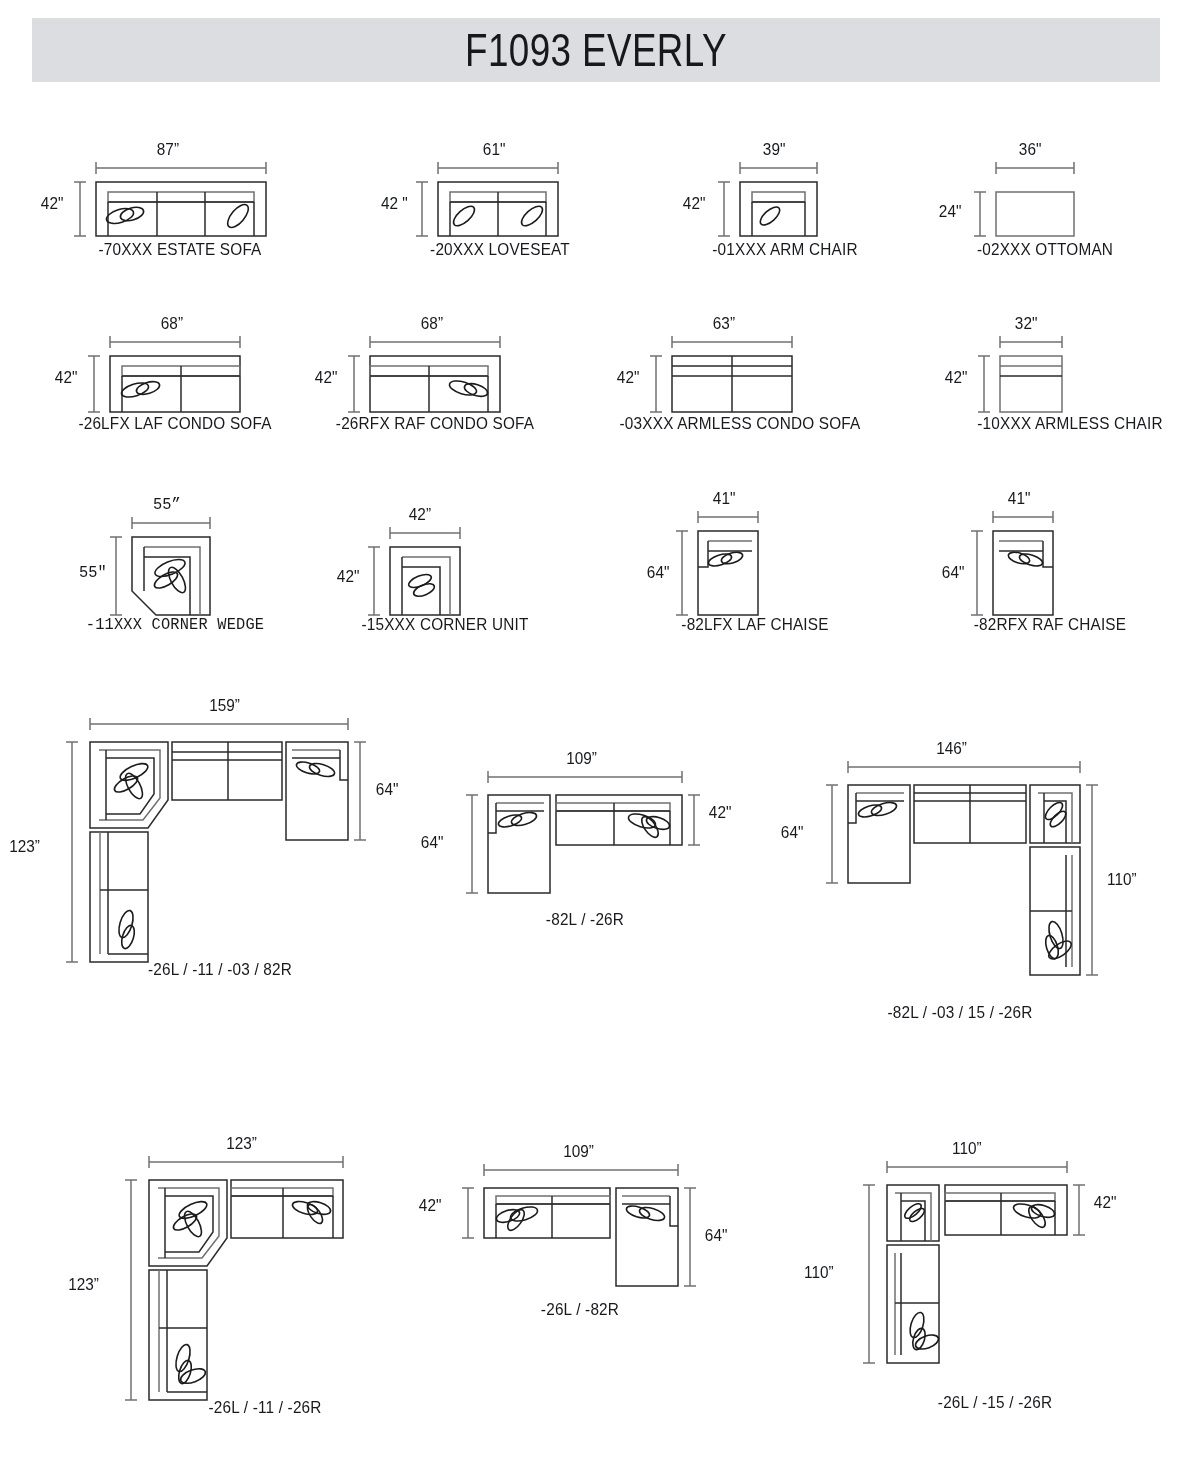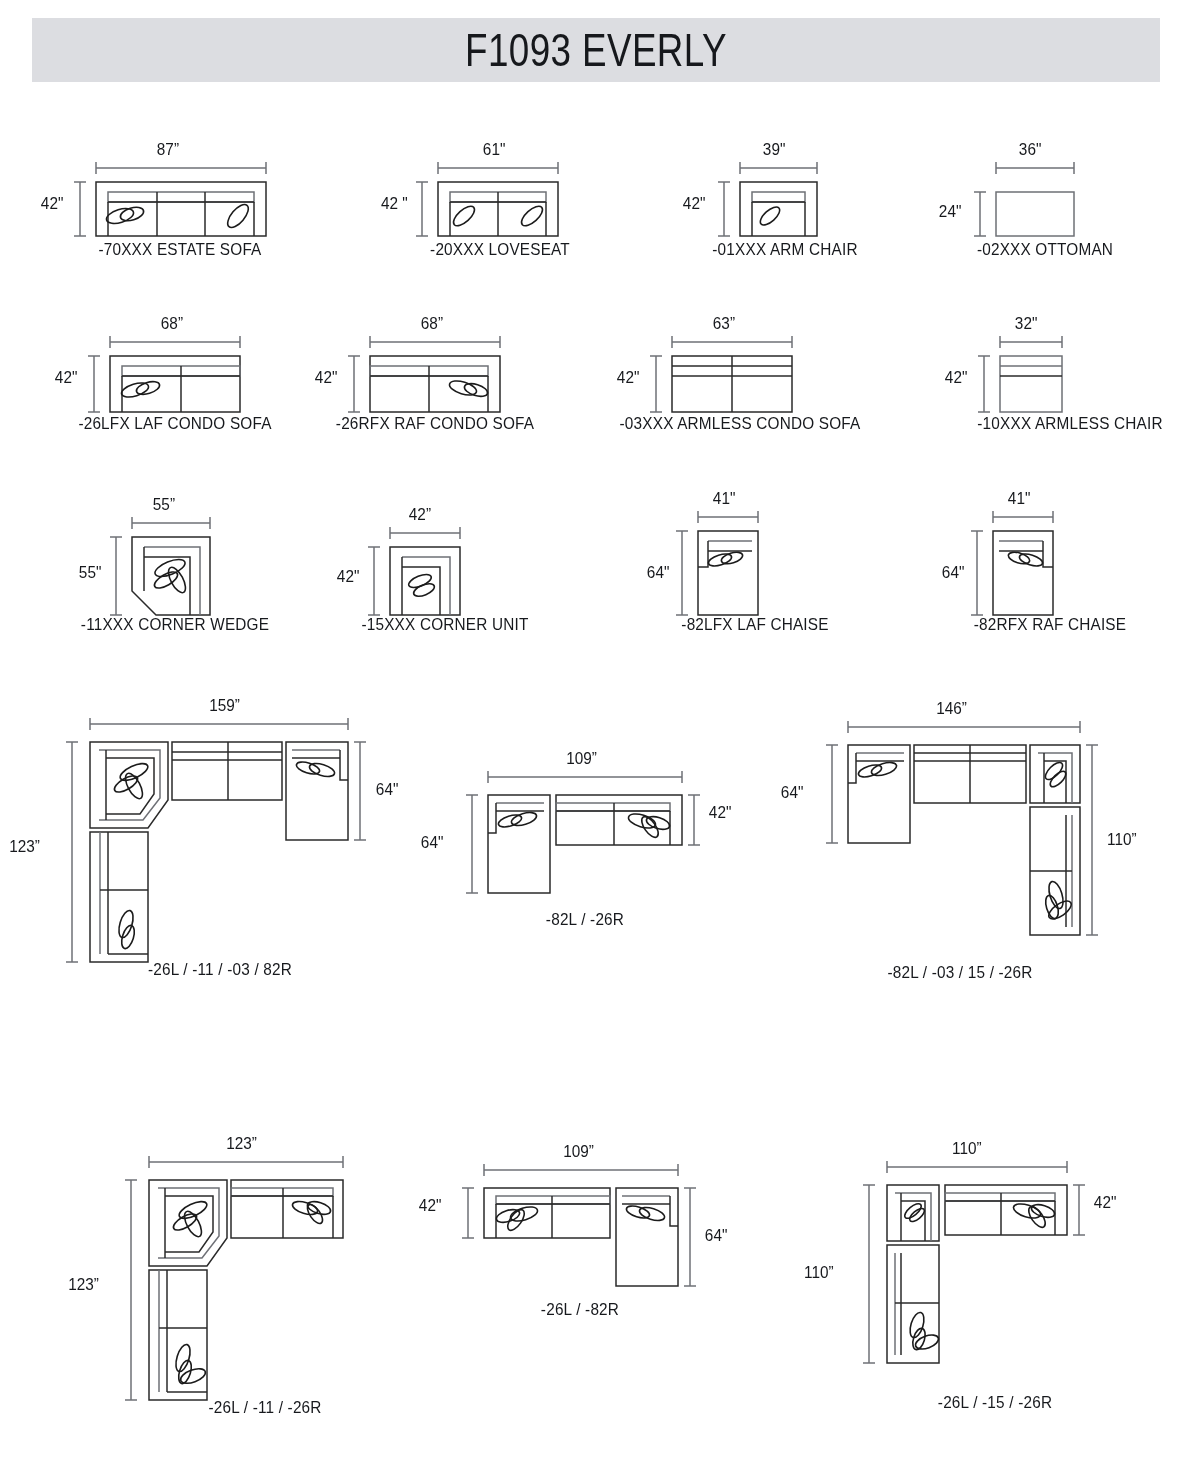--- a/index.html
+++ b/index.html
@@ -270,21 +270,21 @@
       <rect class="ln2 fillw" x="50" y="36" width="62" height="56"></rect>
       <line class="ln2" x1="50" y1="46" x2="112" y2="46"></line>
       <line class="ln" x1="50" y1="56" x2="112" y2="56"></line>
     </g>
   </svg>
   <div class="dimlabel" style="left:64px; top:-6px;">32"</div>
   <div class="dimlabel" style="left:-6px; top:48px;">42"</div>
   <div class="caption" style="left:-25px; top:94px; width:290px;">-10XXX ARMLESS CHAIR</div>
 </div>
 
-<div class="item" style="left:60px; top:495px;">
+<div class="item" style="left:60px; top:495px;font-family:Liberation Mono, monospace;">
   <svg width="280" height="125">
     <g class="dim">
       <line x1="72" y1="28" x2="150" y2="28"></line>
         <line x1="72" y1="22" x2="72" y2="34"></line>
         <line x1="150" y1="22" x2="150" y2="34"></line>
     </g>
     <g class="dim">
       <line x1="56" y1="42" x2="56" y2="120"></line>
         <line x1="50" y1="42" x2="62" y2="42"></line>
         <line x1="50" y1="120" x2="62" y2="120"></line>
@@ -497,21 +497,21 @@
       <ellipse cx="220" cy="72" rx="12" ry="5.5" transform="rotate(55 220 72)"></ellipse>
       <ellipse cx="228" cy="68" rx="12" ry="5.5" transform="rotate(17 228 68)"></ellipse>
     </g>
   </svg>
   <div class="dimlabel" style="left:135px; top:-6px;">109”</div>
   <div class="dimlabel" style="left:-10px; top:78px;">64"</div>
   <div class="dimlabel" style="left:278px; top:48px;">42"</div>
   <div class="caption" style="left:30px; top:155px; width:250px;">-82L / -26R</div>
 </div>
 
-<div class="item" style="left:790px; top:705px;">
+<div class="item" style="left:790px; top:745px;">
   <svg width="380" height="280">
     <g class="dim">
       <line x1="58" y1="22" x2="290" y2="22"></line>
         <line x1="58" y1="16" x2="58" y2="28"></line>
         <line x1="290" y1="16" x2="290" y2="28"></line>
     </g>
     <g class="dim">
       <line x1="42" y1="40" x2="42" y2="138"></line>
         <line x1="36" y1="40" x2="48" y2="40"></line>
         <line x1="36" y1="138" x2="48" y2="138"></line>

